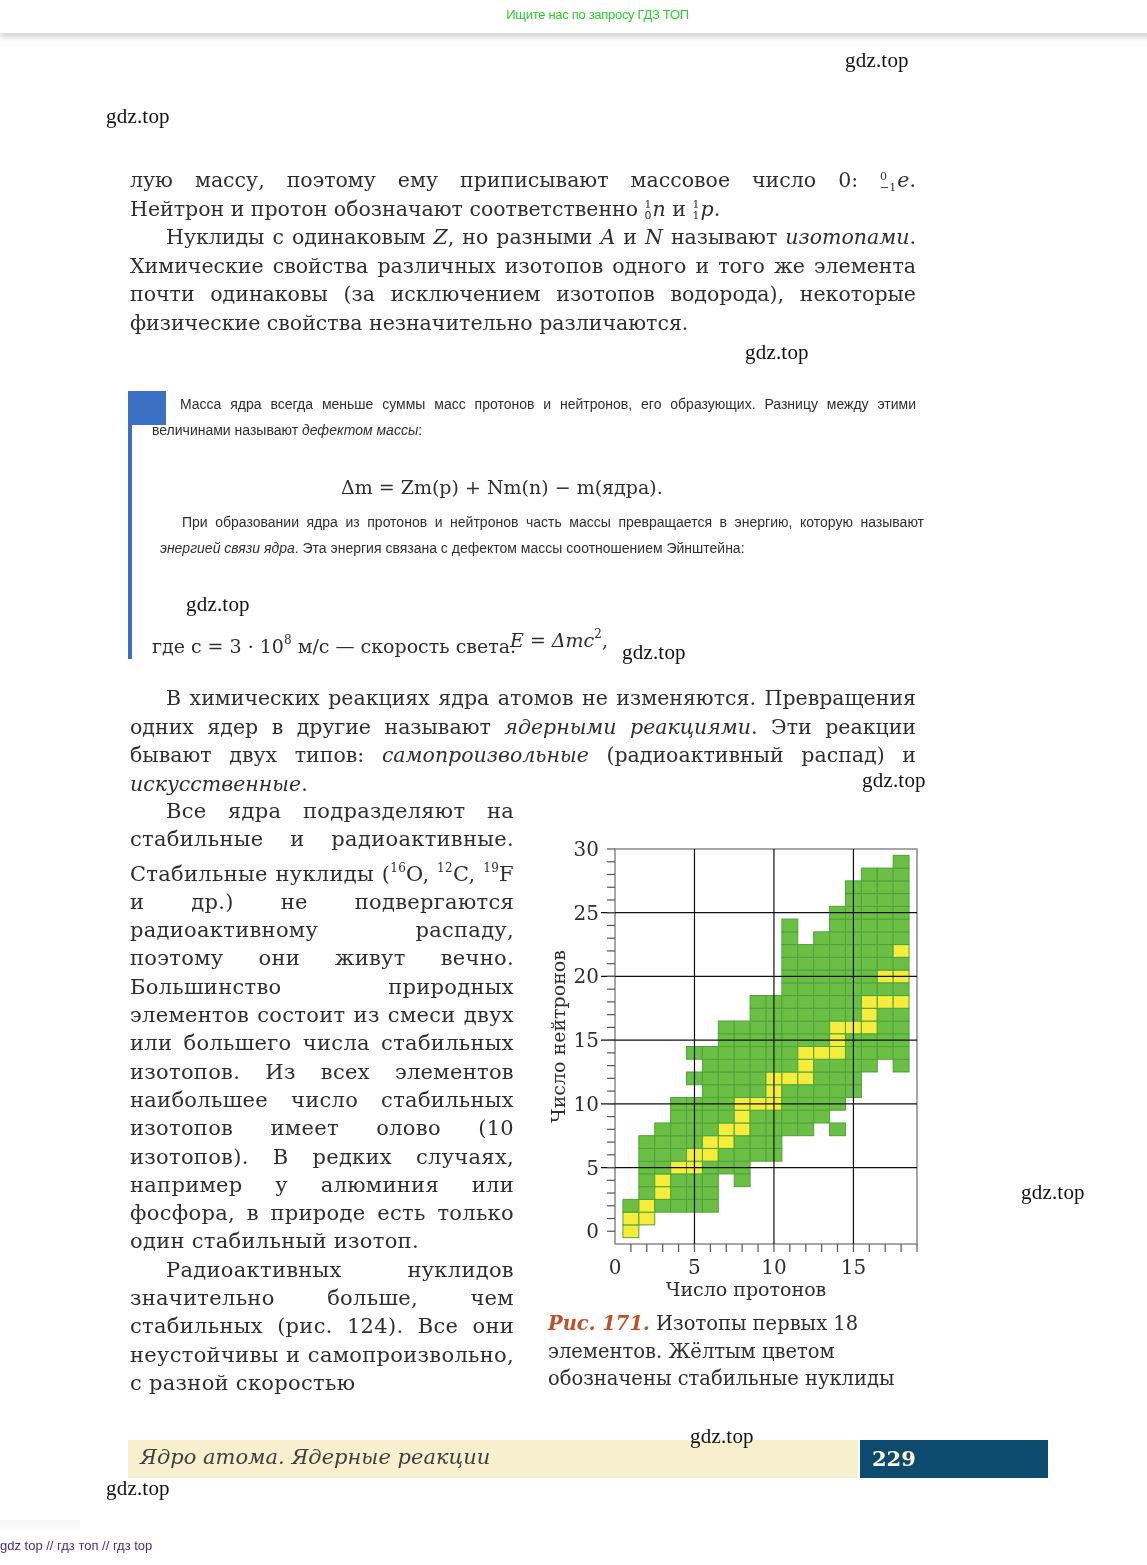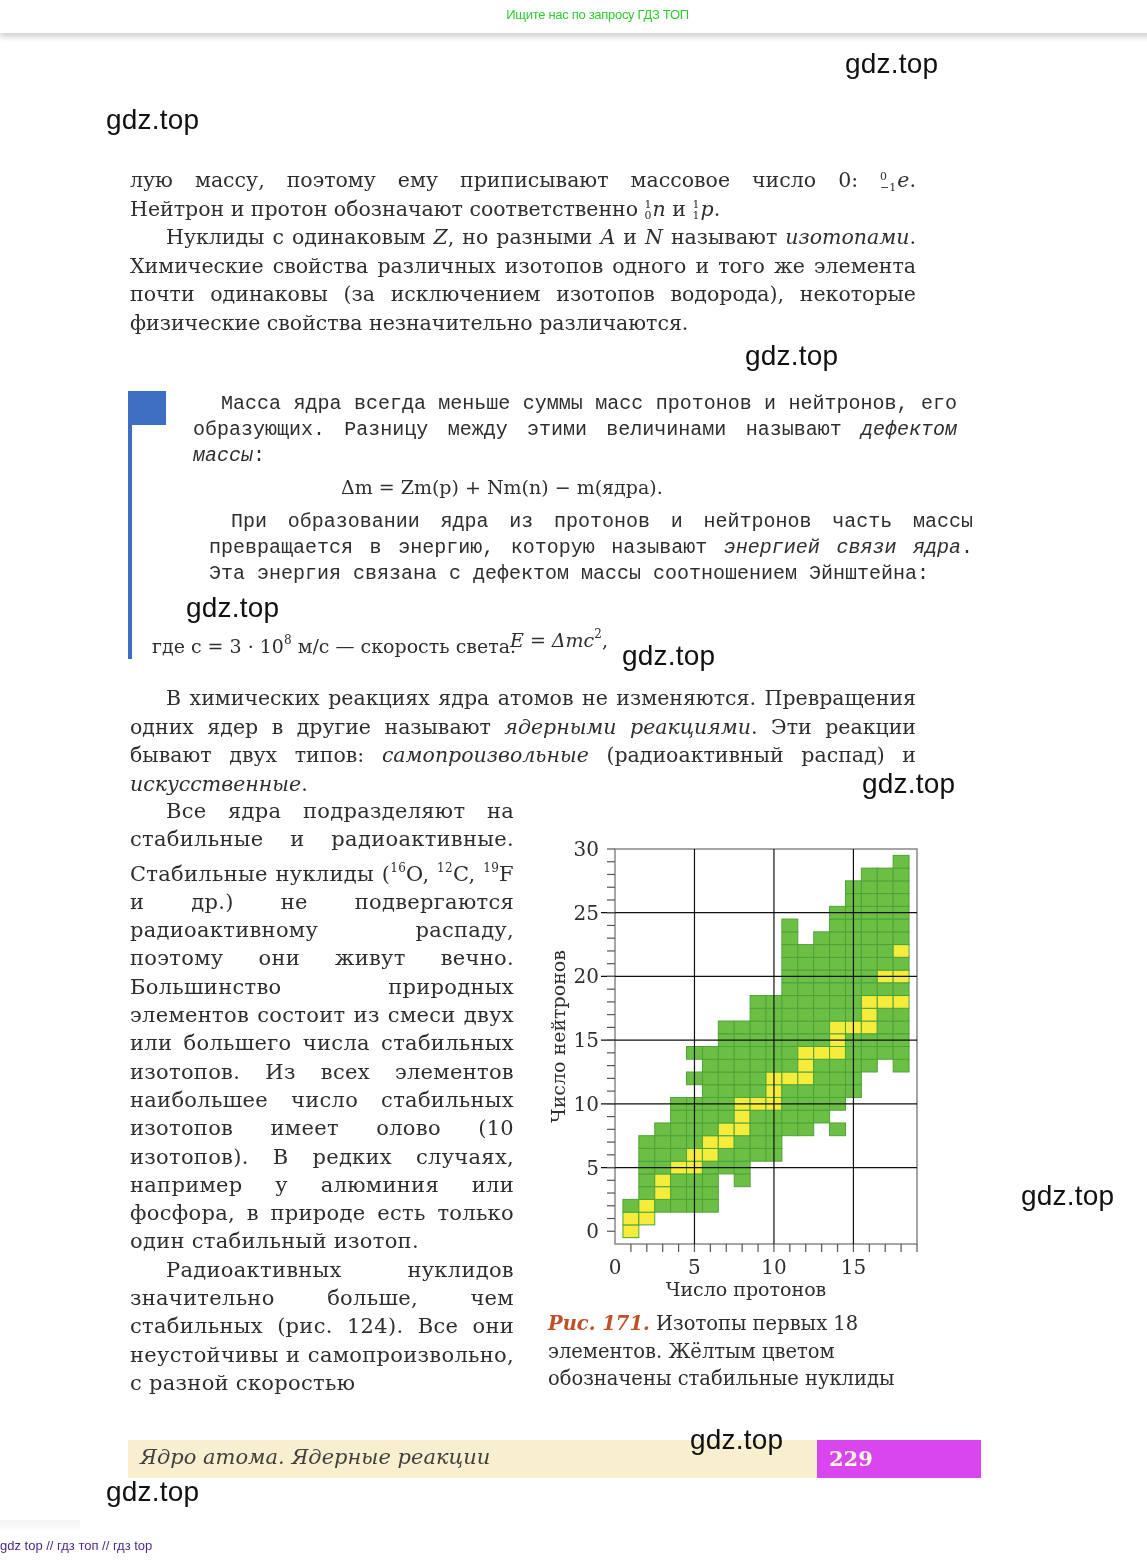--- a/index.html
+++ b/index.html
@@ -14,53 +14,53 @@
     background: #ffffff; text-align: center;
     box-shadow: 0 4px 6px rgba(0,0,0,0.18);
     z-index: 5;
     padding-left: 24px;
   }
   .topbar .promo {
     font-family: "Liberation Sans", sans-serif; font-size: 13px;
     color: #2ecc2e; line-height: 30px; letter-spacing: -0.3px;
   }
   .wm {
-    position: absolute; font-family: Liberation Sans, sans-serif;
-    font-size: 28px; color: #111; z-index: 10; letter-spacing: 0.2px;
+    position: absolute; font-family: Liberation Serif, serif;
+    font-size: 21px; color: #111; z-index: 10; letter-spacing: 0.2px;
   }
   .page-text {
     position: absolute; font-family: "DejaVu Serif", serif;
     font-size: 20.5px; line-height: 28.6px; color: #2e2e2e;
     text-align: justify;
   }
   .page-text p { margin: 0; }
   .indent { text-indent: 36px; }
   .it { font-style: italic; }
   .sup { font-size: 12px; vertical-align: 9px; }
   .nuc { display: inline-block; position: relative; vertical-align: middle; font-size: 11px; line-height: 11px; text-align: right; margin-right: 1px; }
   .nuc span { display: block; }
   .box {
     position: absolute; left: 128px; top: 391px; width: 790px; height: 268px;
     border-left: 4px solid #3a6fc2;
   }
   .box .marker { position: absolute; left: -4px; top: 0; width: 38px; height: 34px; background: #3a6fc2; }
   .box-text {
-    position: absolute; font-family: Liberation Mono, monospace;
-    font-size: 20px; line-height: 26px; color: #2e2e2e; text-align: justify; margin-left: 41px;
+    position: absolute; font-family: Liberation Sans, sans-serif;
+    font-size: 14px; line-height: 26px; color: #2e2e2e; text-align: justify;
   }
   .formula { position: absolute; font-family: "DejaVu Serif", serif; font-size: 19px; color: #2e2e2e; }
   .caption { position: absolute; left: 548px; top: 1310px; width: 360px; font-size: 19.5px; line-height: 27.5px; color: #2e2e2e; }
   .caption .fig { color: #c0502a; font-style: italic; font-weight: bold; }
   .footer-band {
     position: absolute; left: 128px; top: 1440px; width: 730px; height: 38px;
     background: #f8efce;
   }
   .footer-band .title { position: absolute; left: 12px; top: 5px; font-style: italic; font-size: 21px; color: #404040; }
   .pagenum-band {
-    position: absolute; left: 817px; top: 1440px; width: 164px; height: 38px; background: #d946ef;
+    position: absolute; left: 860px; top: 1440px; width: 164px; height: 38px; background: #0c4a6e; padding-left: 24px;
   }
   .pagenum-band .num { position: absolute; left: 12px; top: 6px; font-size: 21px; color: #fff7dc; font-weight: bold; }
   .bottom-links {
     position: absolute; left: 0; top: 1538px; width: 1147px; text-align: left;
     font-family: "Liberation Sans", sans-serif; font-size: 13px; color: #4a2a8a;
   }
   .chart { position: absolute; left: 545px; top: 835px; }
   .axis-label { font-family: "DejaVu Serif", serif; font-size: 19px; fill: #2e2e2e; }
   .tick-label { font-family: "DejaVu Serif", serif; font-size: 20px; fill: #2e2e2e; }
   .left-fade { position: absolute; left: 0; top: 1520px; width: 80px; height: 12px; background: linear-gradient(#f4f4f4,#fff); }
@@ -94,21 +94,21 @@
   </p>
 </div>
 
 <div class="box">
   <div class="marker"></div>
 </div>
 <div class="box-text" style="left:152px;top:391px;width:764px;">
   <span style="display:inline-block;width:28px;"></span><span>Масса ядра всегда меньше суммы масс протонов и нейтронов, его образующих. Разницу между этими величинами называют </span><span class="it">дефектом массы</span><span>:</span>
 </div>
 <div class="formula" style="left:341px;top:476px;">Δm = Zm(p) + Nm(n) − m(ядра).</div>
-<div class="box-text" style="left:168px;top:509px;width:764px;">
+<div class="box-text" style="left:160px;top:509px;width:764px;">
   <span style="display:inline-block;width:22px;"></span><span>При образовании ядра из протонов и нейтронов часть массы превращается в энергию, которую называют </span><span class="it">энергией связи ядра</span><span>. Эта энергия связана с дефектом массы соотношением Эйнштейна:</span>
 </div>
 <div class="formula" style="left:466px;top:627px;margin-left:44px;">
   <span class="it">E = Δmc</span><span class="sup">2</span><span>,</span>
 </div>
 <div class="formula" style="left:152px;top:633px;">
   <span>где c = 3 · 10</span><span class="sup">8</span><span> м/с — скорость света.</span>
 </div>
 
 <div class="page-text" style="left:130px;top:684px;width:786px;">

